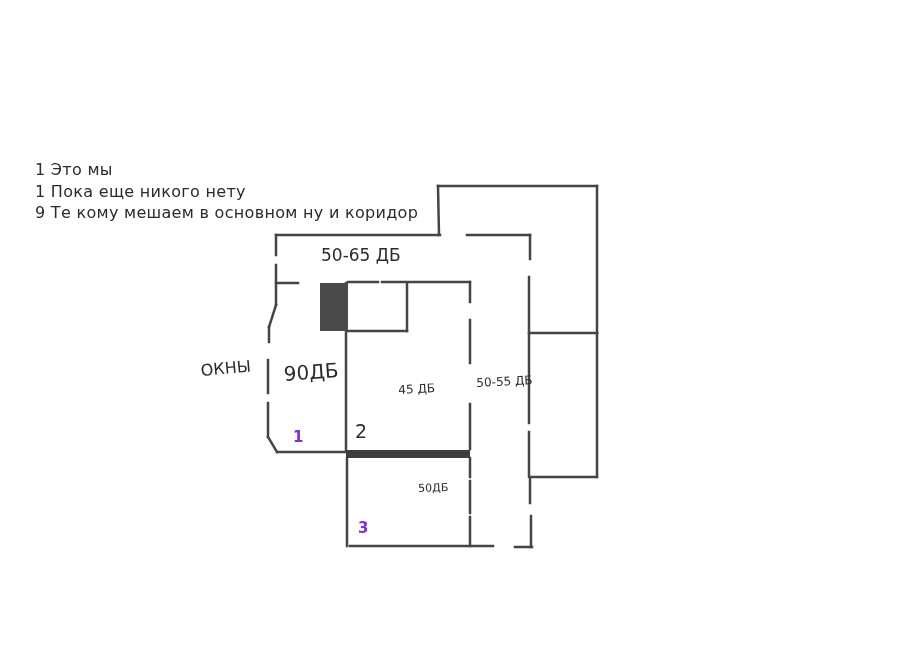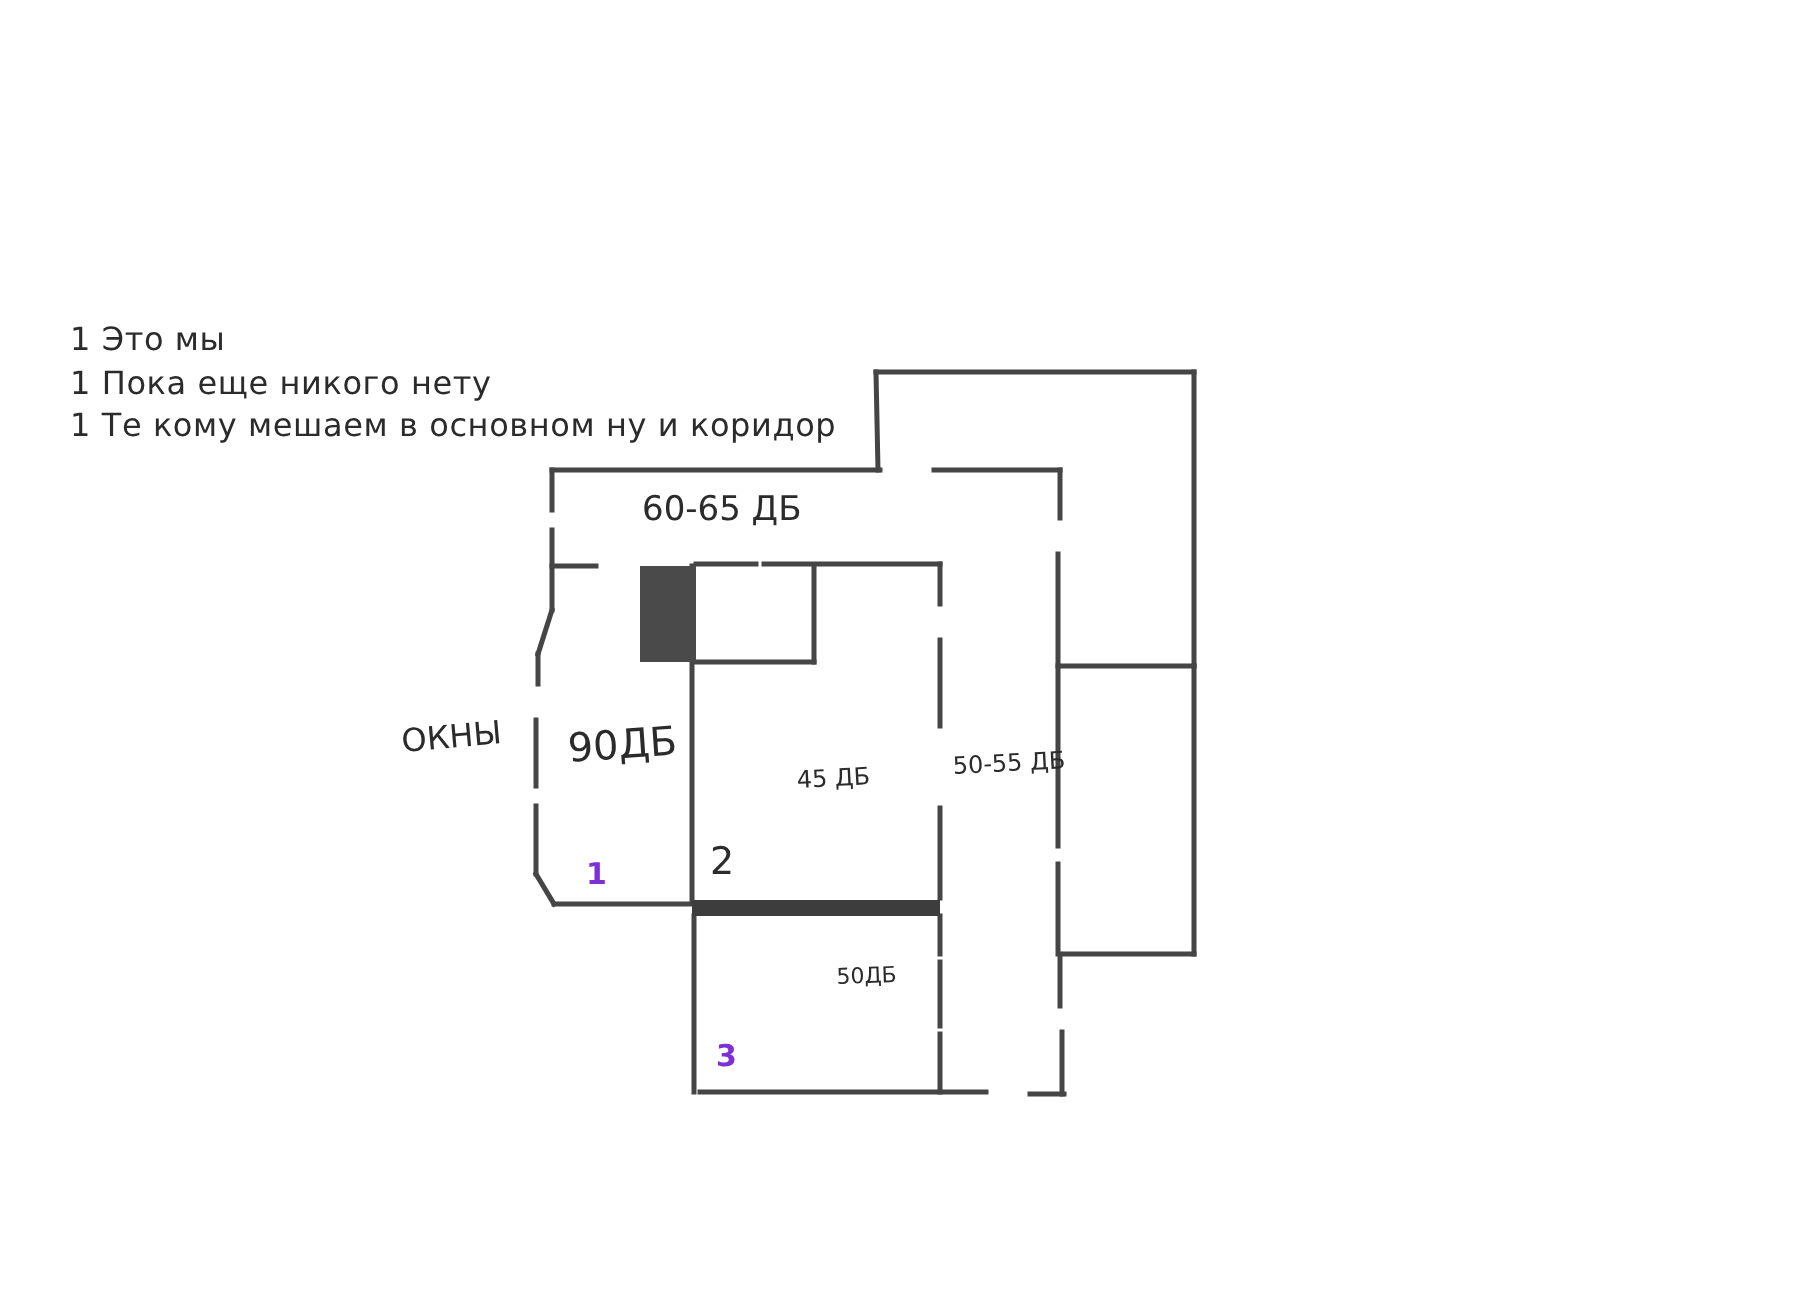--- a/index.html
+++ b/index.html
@@ -38,21 +38,21 @@
   }
 </style>
 </head>
 <body>
 
 <div class="stage">
 
   <div class="legend">
     <div>1 Это мы</div>
     <div>1 Пока еще никого нету</div>
-    <div>1 Те кому мешаем в основном ну и коридор</div>
+    <div>9 Те кому мешаем в основном ну и коридор</div>
   </div>
 
   <svg id="plan-svg" width="908" height="652">
       <line x1="276" y1="235" x2="440" y2="235" stroke="#454545" stroke-width="2.5" stroke-linecap="square"></line>
       <line x1="439" y1="235" x2="438" y2="186" stroke="#454545" stroke-width="2.5" stroke-linecap="square"></line>
       <line x1="438" y1="186" x2="597" y2="186" stroke="#454545" stroke-width="2.5" stroke-linecap="square"></line>
       <line x1="597" y1="186" x2="597" y2="333" stroke="#454545" stroke-width="2.5" stroke-linecap="square"></line>
       <line x1="530" y1="333" x2="597" y2="333" stroke="#454545" stroke-width="2.5" stroke-linecap="square"></line>
       <line x1="597" y1="333" x2="597" y2="477" stroke="#454545" stroke-width="2.5" stroke-linecap="square"></line>
       <line x1="532" y1="477" x2="597" y2="477" stroke="#454545" stroke-width="2.5" stroke-linecap="square"></line>
@@ -84,21 +84,21 @@
       <line x1="470" y1="320" x2="470" y2="363" stroke="#454545" stroke-width="2.5" stroke-linecap="square"></line>
       <line x1="470" y1="404" x2="470" y2="449" stroke="#454545" stroke-width="2.5" stroke-linecap="square"></line>
       <line x1="470" y1="458" x2="470" y2="477" stroke="#454545" stroke-width="2.5" stroke-linecap="square"></line>
       <line x1="470" y1="481" x2="470" y2="513" stroke="#454545" stroke-width="2.5" stroke-linecap="square"></line>
       <line x1="470" y1="517" x2="470" y2="546" stroke="#454545" stroke-width="2.5" stroke-linecap="square"></line>
       <rect x="320" y="283" width="28" height="48" fill="#4a4a4a"></rect>
       <rect x="346" y="450" width="124" height="8" fill="#3d3d3d"></rect>
     </svg>
 
   <div id="plan-labels">
-      <div class="plan-label" style="left: 321px; top: 245px; font-size: 17px; color: rgb(43, 43, 43);">60-65 ДБ</div>
+      <div class="plan-label" style="left: 321px; top: 245px; font-size: 17px; color: rgb(43, 43, 43);">50-65 ДБ</div>
       <div class="plan-label" style="left: 200px; top: 361px; font-size: 16px; color: rgb(43, 43, 43); transform: rotate(-5deg);">ОКНЫ</div>
       <div class="plan-label" style="left: 283px; top: 362px; font-size: 20px; color: rgb(43, 43, 43); transform: rotate(-4deg);">90ДБ</div>
       <div class="plan-label" style="left: 398px; top: 383px; font-size: 12px; color: rgb(43, 43, 43); transform: rotate(-3deg);">45 ДБ</div>
       <div class="plan-label" style="left: 476px; top: 376px; font-size: 12px; color: rgb(43, 43, 43); transform: rotate(-3deg);">50-55 ДБ</div>
       <div class="plan-label" style="left: 418px; top: 482px; font-size: 11px; color: rgb(43, 43, 43); transform: rotate(-2deg);">50ДБ</div>
       <div class="plan-label" style="left: 293px; top: 428px; font-size: 15px; color: rgb(126, 47, 214); font-weight: bold;">1</div>
       <div class="plan-label" style="left: 355px; top: 420px; font-size: 19px; color: rgb(43, 43, 43);">2</div>
       <div class="plan-label" style="left: 358px; top: 519px; font-size: 15px; color: rgb(126, 47, 214); font-weight: bold;">3</div>
     </div>
 

